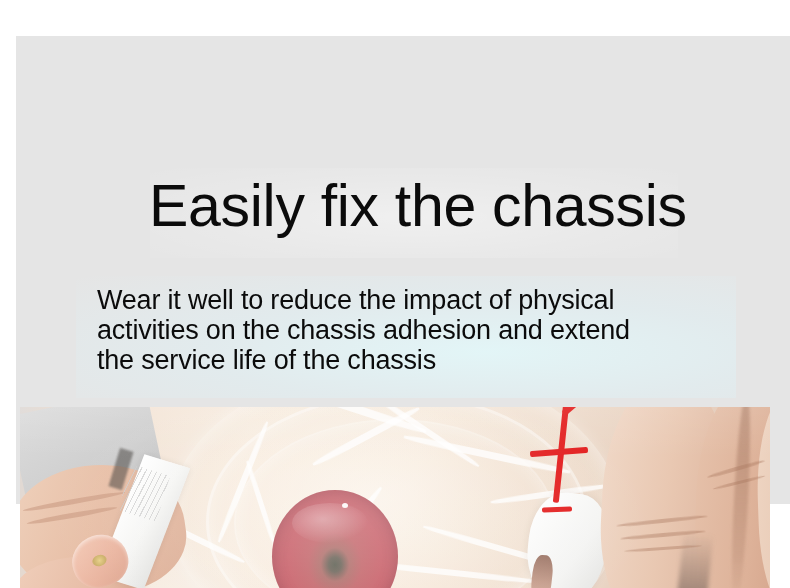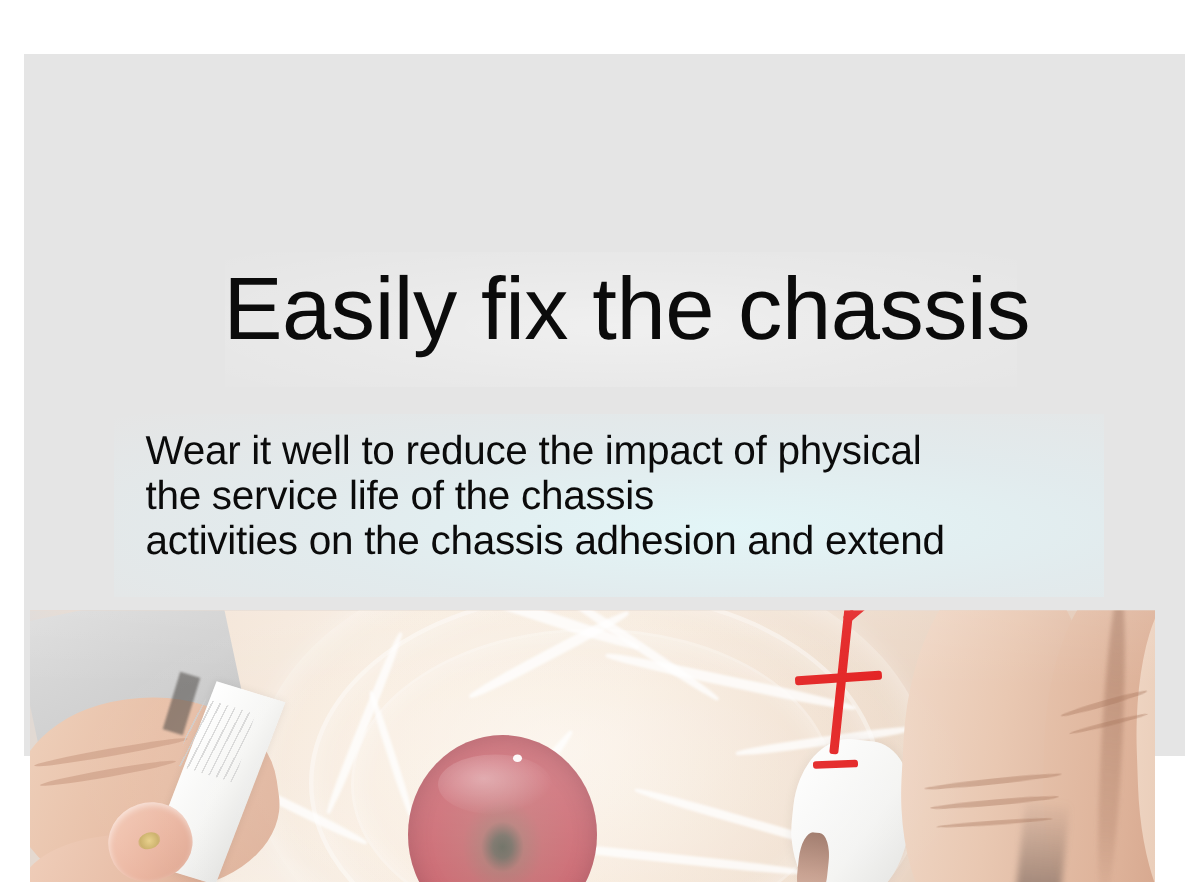--- a/index.html
+++ b/index.html
@@ -437,22 +437,22 @@
 
   <div class="blue-panel">
 
     <div class="title-glow"></div>
     <div class="body-glow"></div>
 
     <div class="headline">Easily fix the chassis</div>
 
     <div class="body-copy">
       <span class="ln">Wear it well to reduce the impact of physical</span>
+      <span class="ln">activities on the chassis adhesion and extend</span>
       <span class="ln">the service life of the chassis</span>
-      <span class="ln">activities on the chassis adhesion and extend</span>
     </div>
 
   </div>
 
   <div class="photo-wrap">
     <div class="photo">
 
       <div class="grey-plate"></div>
 
       <div class="chassis-disc"></div>

